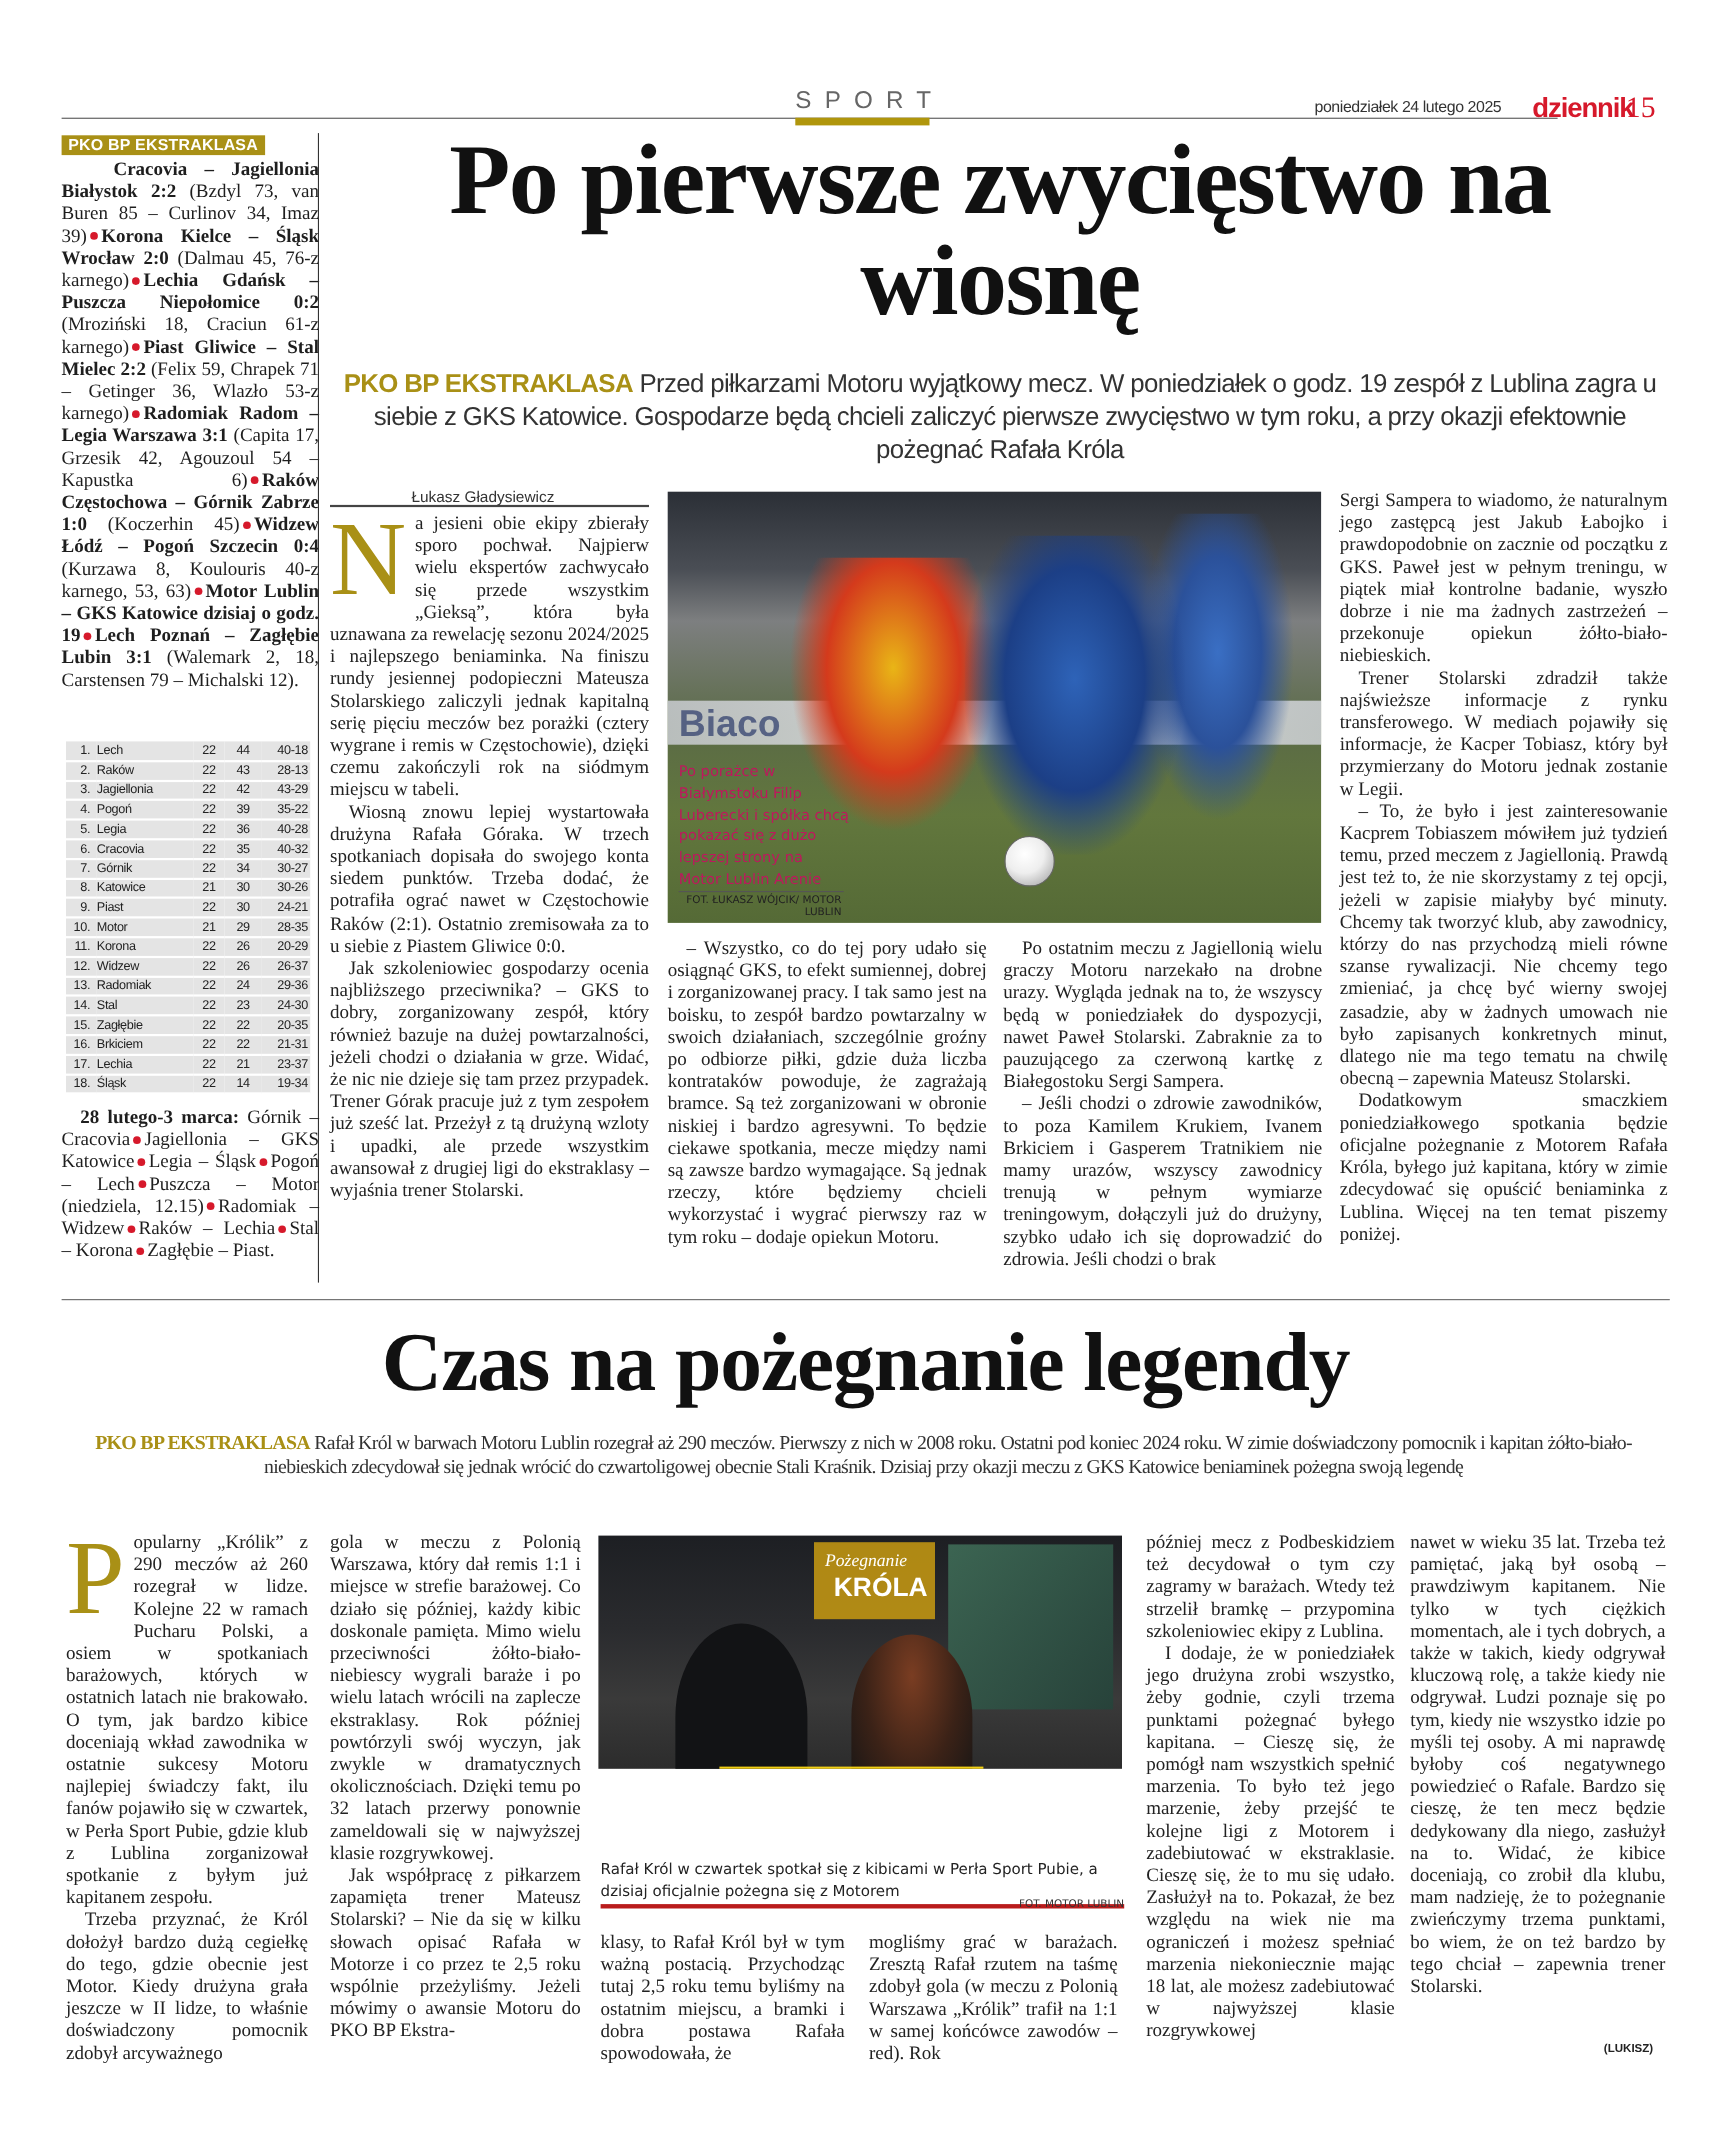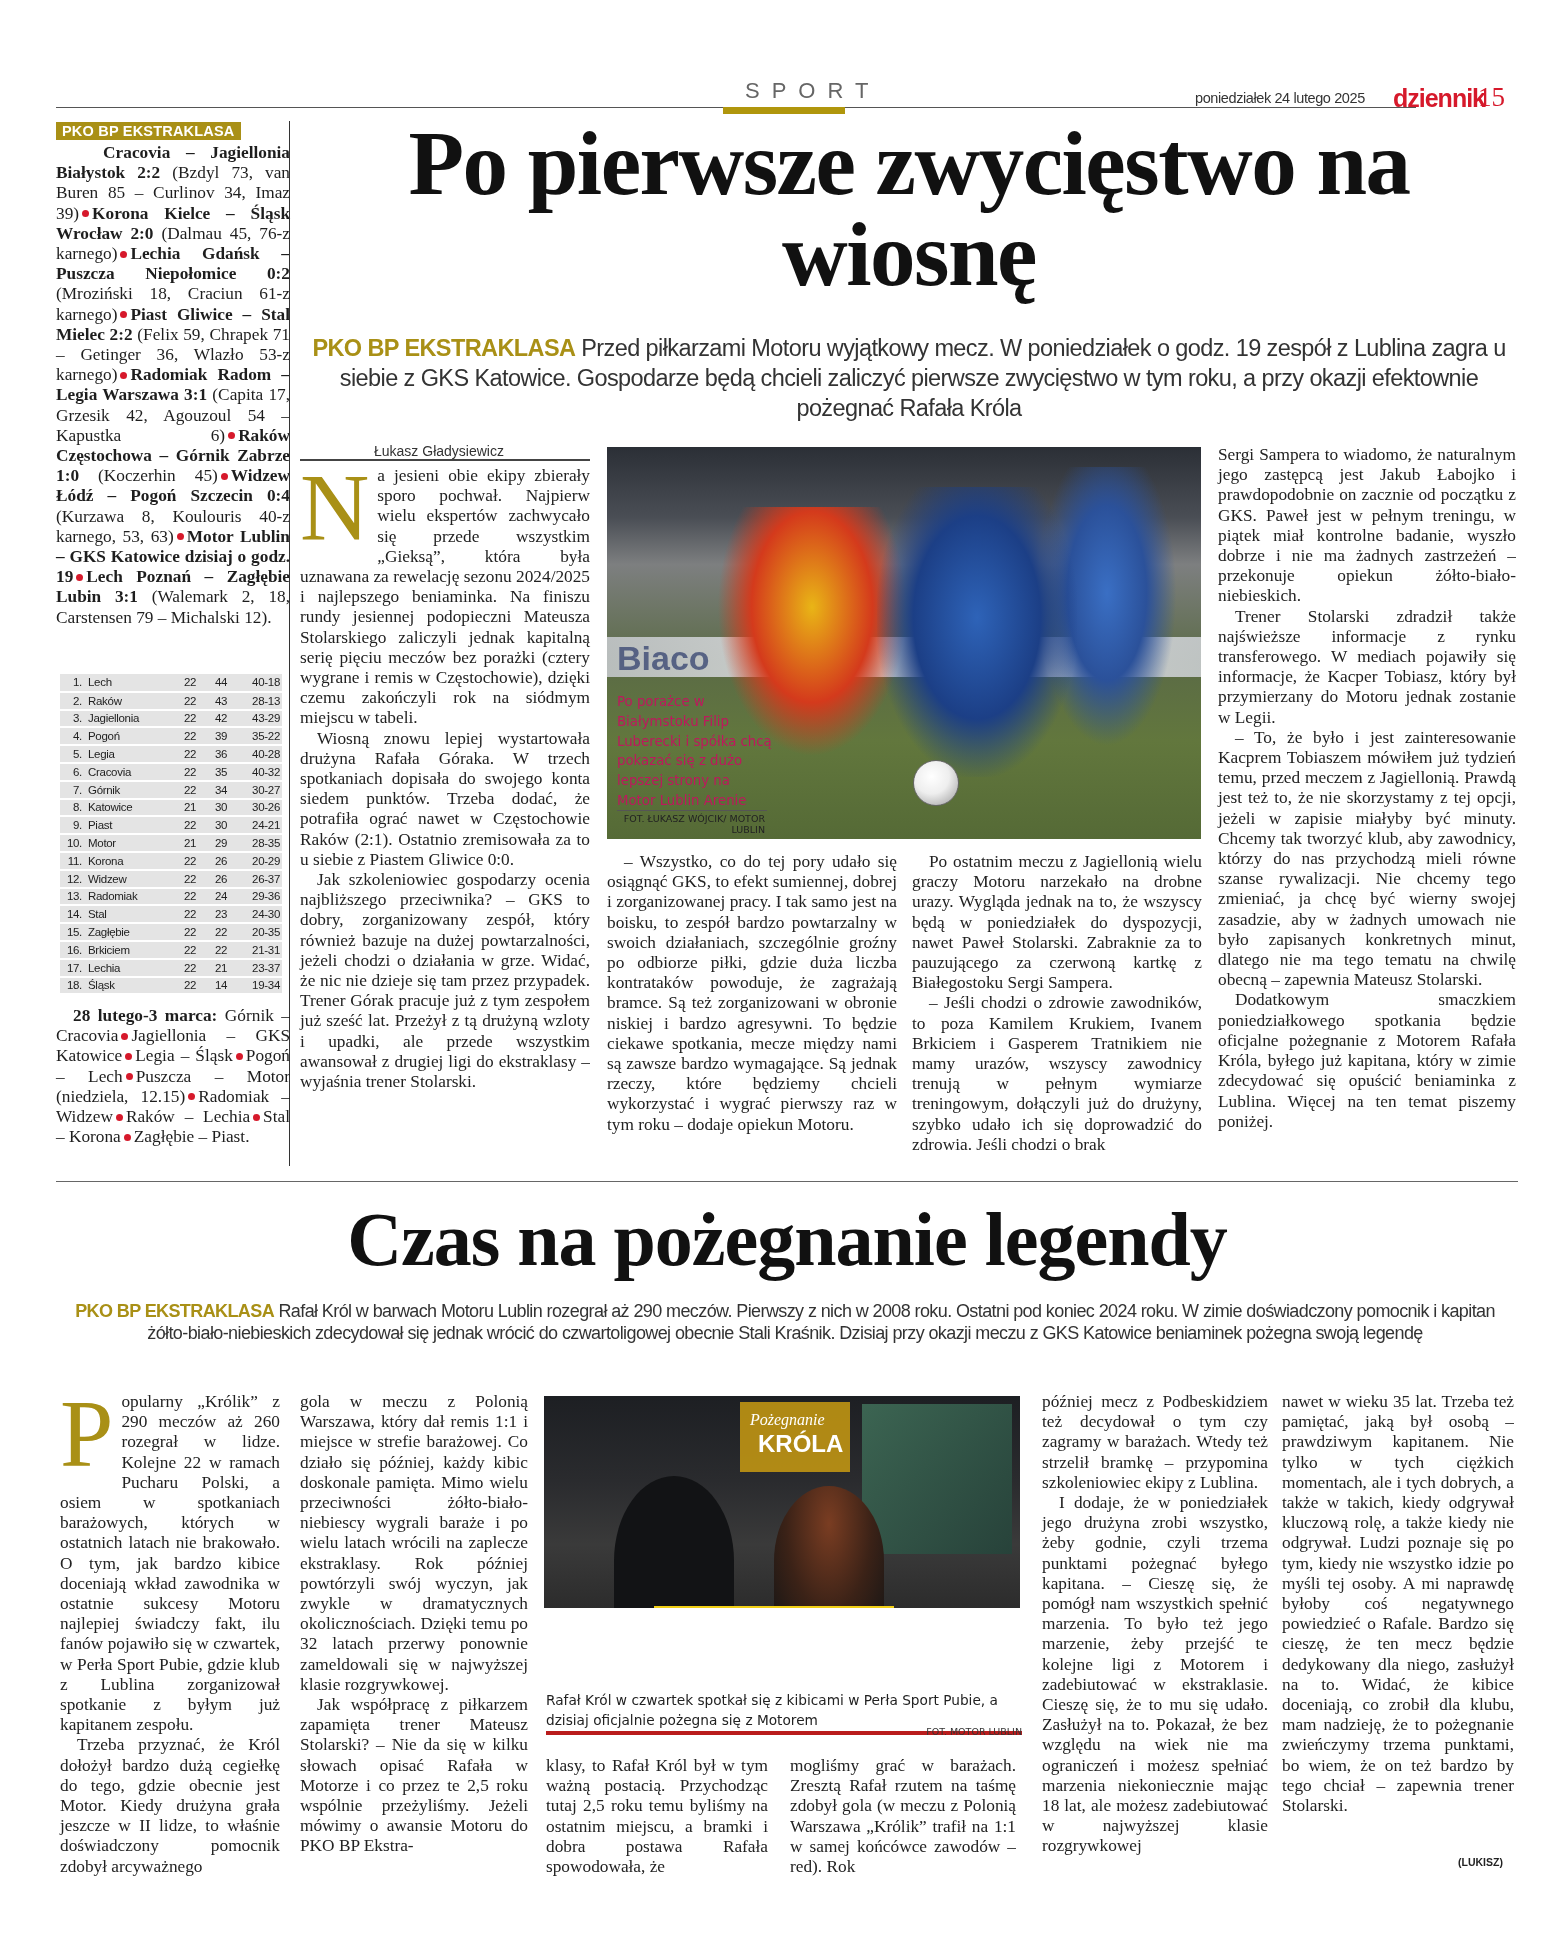--- a/index.html
+++ b/index.html
@@ -1,21 +1,21 @@
 <!DOCTYPE html>
 <html><head>
 <meta charset="utf-8">
 <style>
   * { box-sizing: border-box; margin: 0; padding: 0; }
   html, body { width: 1558px; height: 1947px; background: #ffffff; overflow: hidden; }
   body { position: relative; font-family: "DejaVu Serif", serif; color: #1e1e1e; }
 
   
   .top-rule { position: absolute; left: 56px; top: 107px; width: 1360px; height: 1px; background: #555; }
-  .section-label { position: absolute; left: 723px; top: 78px; font-family: "Liberation Sans", sans-serif; font-weight: 300; font-size: 22px; letter-spacing: 12px; color: #666; margin-left: 22px; }
+  .section-label { position: absolute; left: 723px; top: 78px; font-family: "Liberation Sans", sans-serif; font-weight: 300; font-size: 22px; letter-spacing: 12px; color: #666; }
   .section-bar { position: absolute; left: 723px; top: 107px; width: 122px; height: 7px; background: #b0960c; }
   .dateline { position: absolute; left: 1195px; top: 90px; font-family: "Liberation Sans", sans-serif; font-size: 14.5px; color: #333; letter-spacing: -0.4px; }
   .brand { position: absolute; left: 1393px; top: 84px; font-family: "Liberation Sans", sans-serif; font-weight: 900; font-size: 25px; color: #d6192b; letter-spacing: -1px; }
   .page-no { position: absolute; left: 1478px; top: 82px; font-family: "Liberation Serif", serif; font-size: 27px; color: #d6192b; }
 
   
   .sidebar { position: absolute; left: 56px; top: 121px; width: 234px; }
   .tag-box { display: inline-block; background: #a99016; color: #fff; font-family: "Liberation Sans", sans-serif; font-weight: 700; font-size: 14.5px; padding: 1px 6px 1px 6px; letter-spacing: 0.2px; }
   .results { font-family: "Liberation Serif", serif; font-size: 17.3px; line-height: 20.2px; text-align: justify; margin-top: 3px; hyphens: manual; }
   .results b { font-weight: 700; }
@@ -52,21 +52,21 @@
   .player-blue { position: absolute; left: 270px; top: 40px; width: 200px; height: 290px; background: radial-gradient(ellipse at 50% 45%, #2e63b8 0%, #1c3f86 45%, rgba(28,63,134,0) 72%); }
   .player-blue2 { position: absolute; left: 430px; top: 20px; width: 140px; height: 280px; background: radial-gradient(ellipse at 50% 45%, #3a6fc4 0%, #2b519a 40%, rgba(43,81,154,0) 70%); }
   .ball { position: absolute; left: 306px; top: 313px; width: 46px; height: 46px; border-radius: 50%; background: radial-gradient(circle at 40% 35%, #fff 0%, #eee 45%, #999 100%); border: 1px solid #666; }
   .cap1 { position: absolute; left: 617px; top: 692px; width: 155px; font-family: "DejaVu Sans", sans-serif; font-size: 13.3px; line-height: 19.8px; color: #be185d; }
   .cap1-rule { position: absolute; left: 617px; top: 810px; width: 150px; height: 1px; background: #555; }
   .cap1-credit { position: absolute; left: 620px; top: 813px; width: 145px; text-align: right; font-family: "DejaVu Sans", sans-serif; font-size: 9.5px; line-height: 11px; color: #222; }
 
   .mid-rule { position: absolute; left: 56px; top: 1181px; width: 1462px; height: 1px; background: #666; }
 
   .headline2 { position: absolute; left: 56px; top: 1196px; width: 1462px; text-align: center; font-family: "Liberation Serif", serif; font-weight: 700; font-size: 76px; line-height: 86px; color: #111; letter-spacing: -1px; }
-  .lead2 { position: absolute; left: 60px; top: 1300px; width: 1450px; text-align: center; font-family: Liberation Sans, sans-serif; font-size: 18px; line-height: 22px; color: #333; letter-spacing: -0.6px; }
+  .lead2 { position: absolute; left: 60px; top: 1300px; width: 1450px; text-align: center; font-family: Liberation Serif, serif; font-size: 18px; line-height: 22px; color: #333; letter-spacing: -0.6px; }
   .lead2 .kicker { color: #a99016; font-weight: 700; }
 
   .photo2 { position: absolute; left: 544px; top: 1396px; width: 476px; height: 212px; overflow: hidden;
     background: linear-gradient(180deg, #1d1f23 0%, #2a2b2e 40%, #3a3a3a 70%, #2c2c2c 100%); padding-left: 16px; }
   .photo2 .sign { position: absolute; left: 196px; top: 6px; width: 110px; height: 70px; background: #c99b12; opacity: 0.85; }
   .photo2 .sign-t { position: absolute; left: 206px; top: 14px; font-family: "Liberation Serif", serif; font-style: italic; font-size: 16px; color: #fff; line-height: 20px; }
   .photo2 .sign-t2 { position: absolute; left: 214px; top: 34px; font-family: "Liberation Sans", sans-serif; font-weight: 700; font-size: 24px; color: #fff; }
   .photo2 .screen { position: absolute; left: 318px; top: 8px; width: 150px; height: 150px; background: linear-gradient(135deg,#3f6c57,#25433a); opacity: 0.9; }
   .photo2 .shirt { position: absolute; left: 110px; top: 210px; width: 240px; height: 82px; background: #f1cf16; }
   .photo2 .man { position: absolute; left: 70px; top: 80px; width: 120px; height: 170px; border-radius: 50% 50% 10% 10%; background: #121315; }

